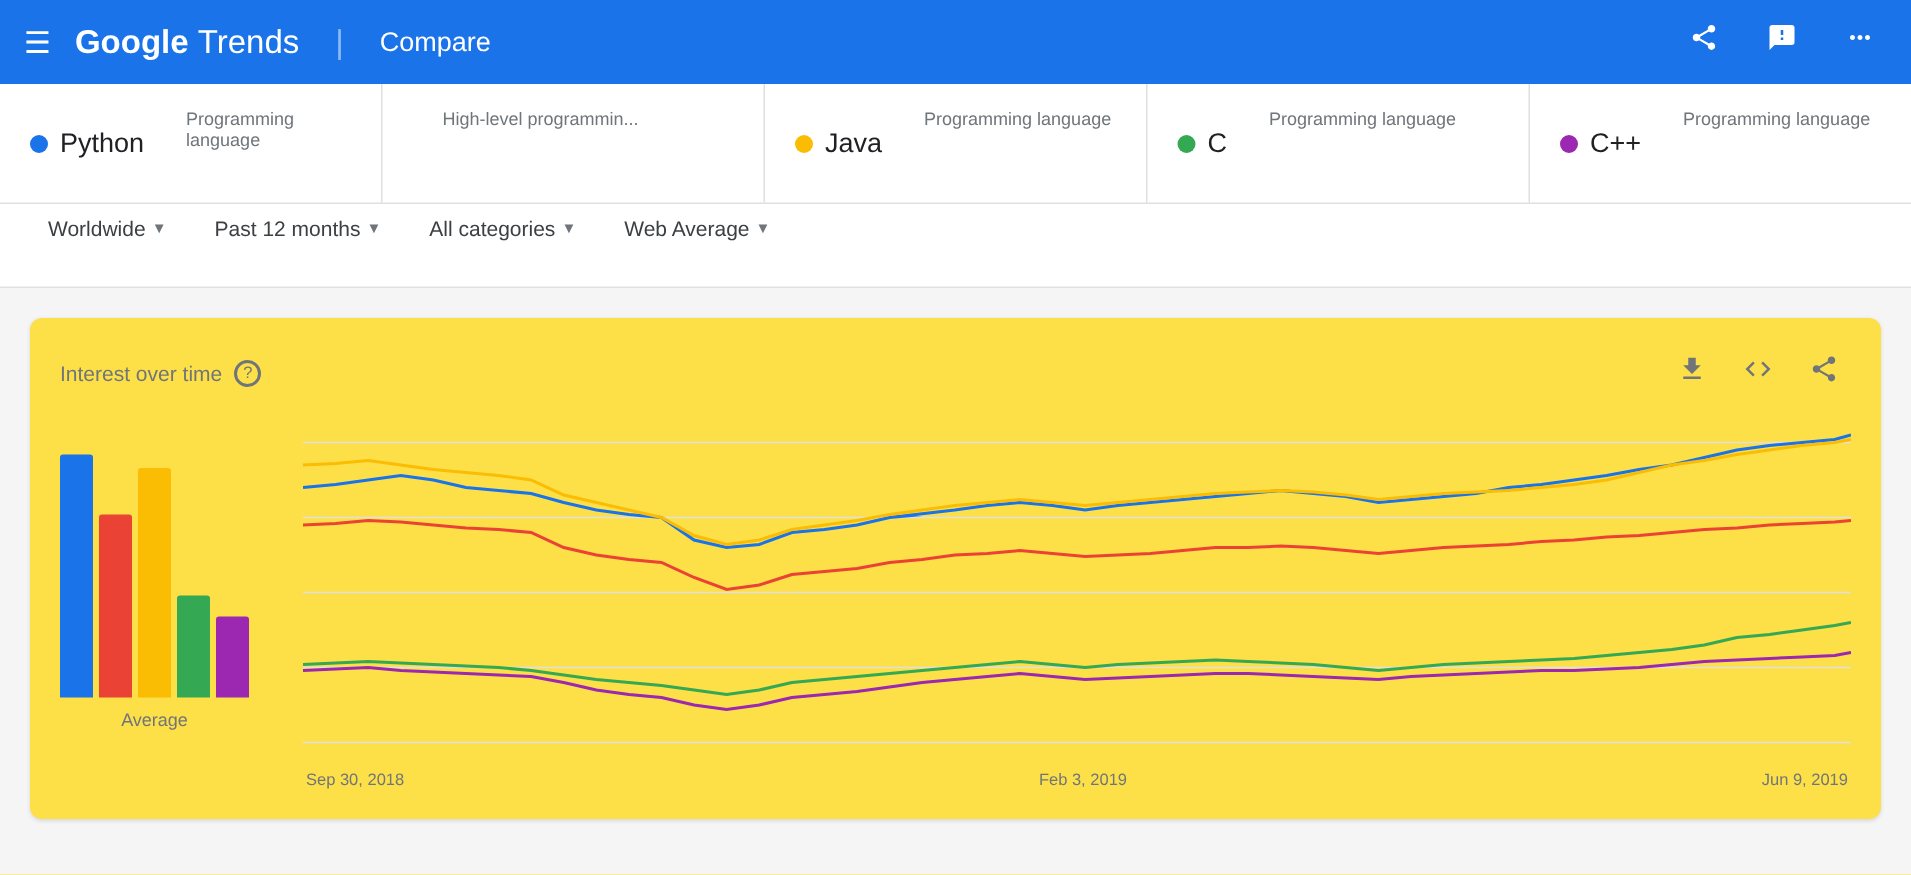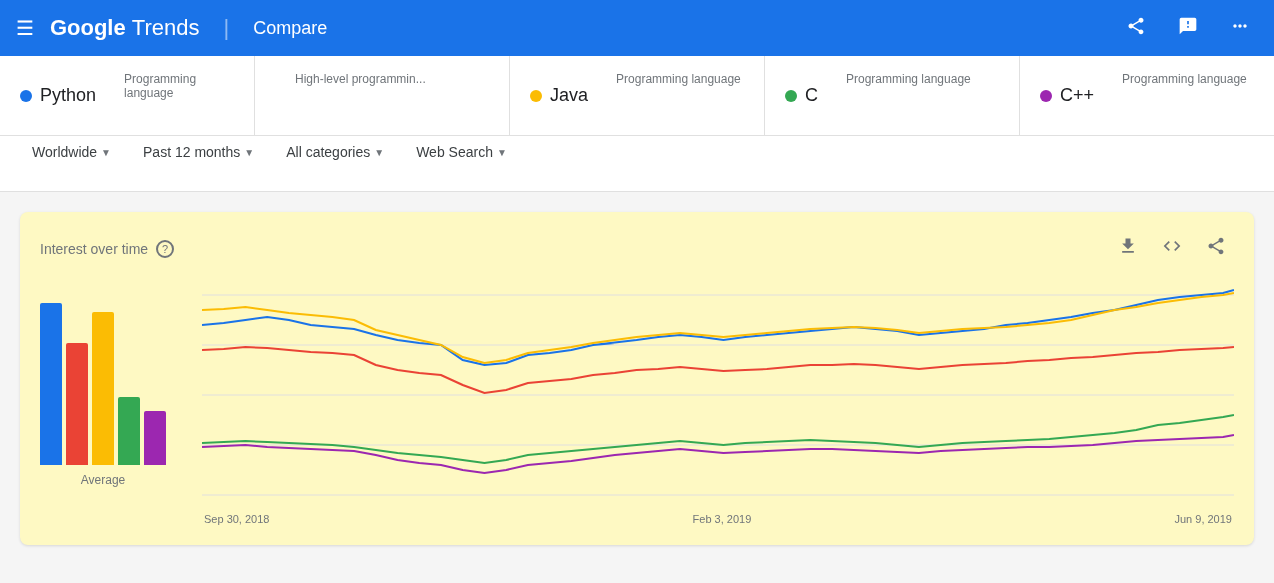--- a/index.html
+++ b/index.html
@@ -76,21 +76,21 @@
       cursor: pointer;
       border-radius: 4px;
     }
     .filter-chevron { font-size: 10px; color: #70757a; }
 
     
     .main-content {
       padding: 20px;
     }
     .chart-card {
-      background: #fef9c3;
+      background: #fde047;
       border-radius: 8px;
       box-shadow: 0 1px 3px rgba(0,0,0,0.12);
       padding: 20px;
     }
     .chart-header {
       display: flex;
       align-items: center;
       justify-content: space-between;
       margin-bottom: 20px;
     }
@@ -228,21 +228,21 @@
   </button>
   <button class="filter-btn">
     <span>Past 12 months</span>
     <span class="filter-chevron">▼</span>
   </button>
   <button class="filter-btn">
     <span>All categories</span>
     <span class="filter-chevron">▼</span>
   </button>
   <button class="filter-btn">
-    <span>Web Search</span>
+    <span>Web Average</span>
     <span class="filter-chevron">▼</span>
   </button>
 </div>
 
 <div class="main-content">
   <div class="chart-card">
     <div class="chart-header">
       <div class="chart-title-area">
         <span class="chart-title">Interest over time</span>
         <div class="help-icon">

